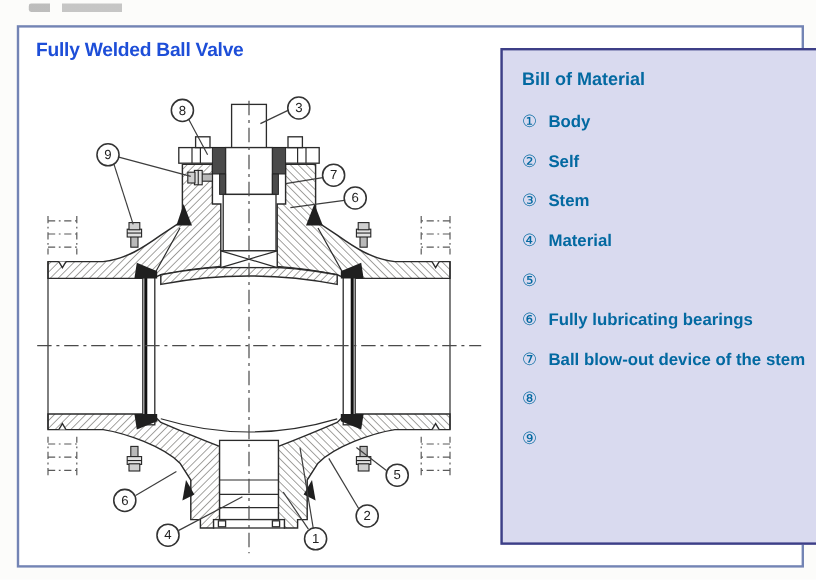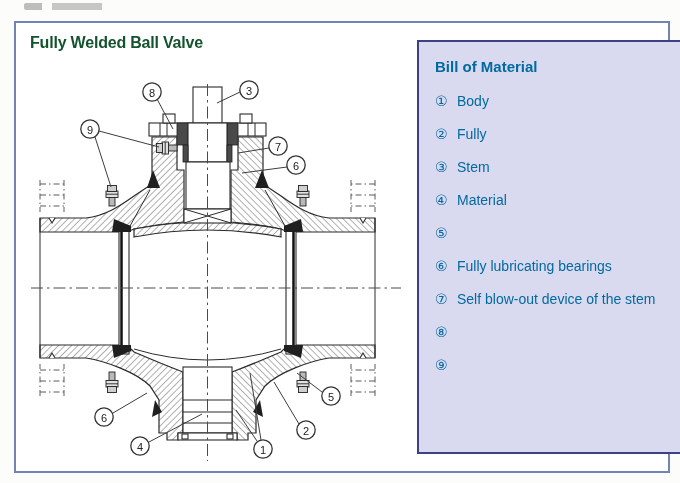--- a/index.html
+++ b/index.html
@@ -11,21 +11,21 @@
     background:#fcfcfa;font-family:"Liberation Sans","DejaVu Sans",sans-serif;
   }
   .frame{
     position:absolute;left:14px;top:21px;width:652px;height:448px;
     border:2px solid var(--frame-border);background:#fff;
   }
   .scan-artifact{position:absolute;top:3px;left:24px;width:100px;height:7px;
     background:linear-gradient(90deg,#8a8a8a 0 18px,transparent 18px 28px,#9a9a9a 28px 78px,transparent 78px);
     opacity:.55;border-radius:2px;}
   .title{
-    position:absolute;left:30px;top:34px;font-size:16px;font-weight:bold;color:#14532d;
+    position:absolute;left:30px;top:34px;font-size:16px;font-weight:bold;color:#1d4ed8;
     letter-spacing:-0.2px;
   }
   .diagram-svg{position:absolute;left:0;top:0;width:680px;height:483px;}
   
   .body-hatch{fill:url(#h1);stroke:var(--line);stroke-width:1.2;}
   .body-hatch-r{fill:url(#h2);stroke:var(--line);stroke-width:1.2;}
   .white{fill:#ffffff;stroke:var(--line);stroke-width:1.1;}
   .thin{stroke:var(--line);stroke-width:1;fill:none;}
   .dark{fill:#1f1f1f;stroke:none;}
   .gray{fill:#4a4a4a;stroke:#222;stroke-width:.8;}
@@ -38,21 +38,21 @@
   .fit{stroke:#222;stroke-width:.9;}
   
   .bom{
     position:absolute;left:417px;top:40px;width:272px;height:414px;box-sizing:border-box;
     background:var(--panel-bg);border:2px solid var(--panel-border);
     padding:16px 12px 0 16px;color:#0369a1;
   }
   .bom-title{font-size:15px;font-weight:bold;margin-bottom:17px;}
   .bom-item{font-size:14px;line-height:1.32;margin-bottom:14.5px;display:flex;}
   .bom-num{flex:0 0 22px;}
-  .bom-label{flex:1;}
+  .bom-label{flex:1;font-weight:bold;}
 </style>
 </head>
 <body>
 
 <div class="frame"></div>
 <div class="scan-artifact"></div>
 <div class="title">Fully Welded Ball Valve</div>
 
 <svg class="diagram-svg" viewBox="0 0 680 483" xmlns="http://www.w3.org/2000/svg">
   <defs>
@@ -226,40 +226,40 @@
 
 <div class="bom">
   <div class="bom-title">Bill of Material</div>
 
   <div class="bom-item">
     <span class="bom-num">①</span>
     <span class="bom-label">Body</span>
   </div>
   <div class="bom-item">
     <span class="bom-num">②</span>
-    <span class="bom-label">Fully</span>
+    <span class="bom-label">Self</span>
   </div>
   <div class="bom-item">
     <span class="bom-num">③</span>
     <span class="bom-label">Stem</span>
   </div>
   <div class="bom-item">
     <span class="bom-num">④</span>
     <span class="bom-label">Material</span>
   </div>
   <div class="bom-item">
     <span class="bom-num">⑤</span>
   </div>
   <div class="bom-item">
     <span class="bom-num">⑥</span>
     <span class="bom-label">Fully lubricating bearings</span>
   </div>
   <div class="bom-item">
     <span class="bom-num">⑦</span>
-    <span class="bom-label">Self blow-out device of the stem</span>
+    <span class="bom-label">Ball blow-out device of the stem</span>
   </div>
   <div class="bom-item">
     <span class="bom-num">⑧</span>
   </div>
   <div class="bom-item">
     <span class="bom-num">⑨</span>
   </div>
 </div>
 
 </body></html>

